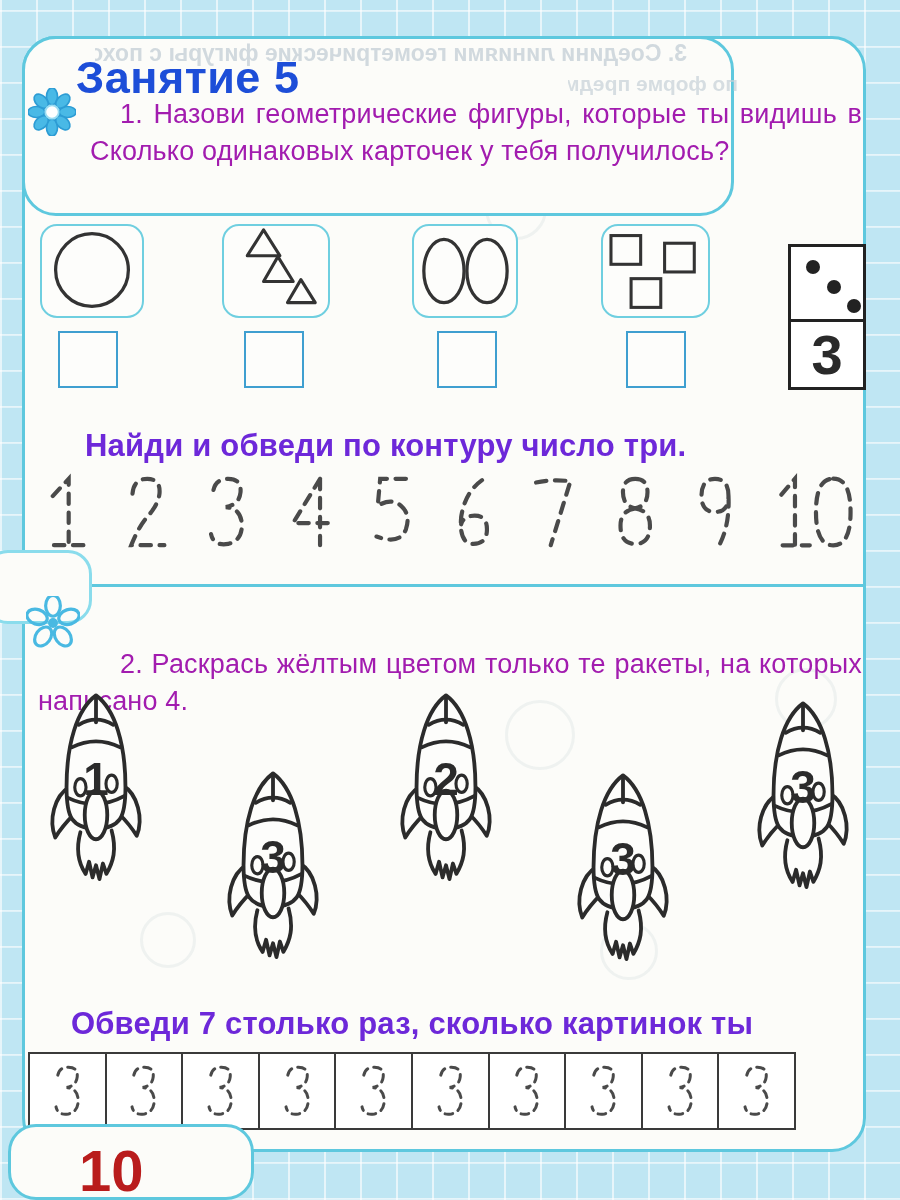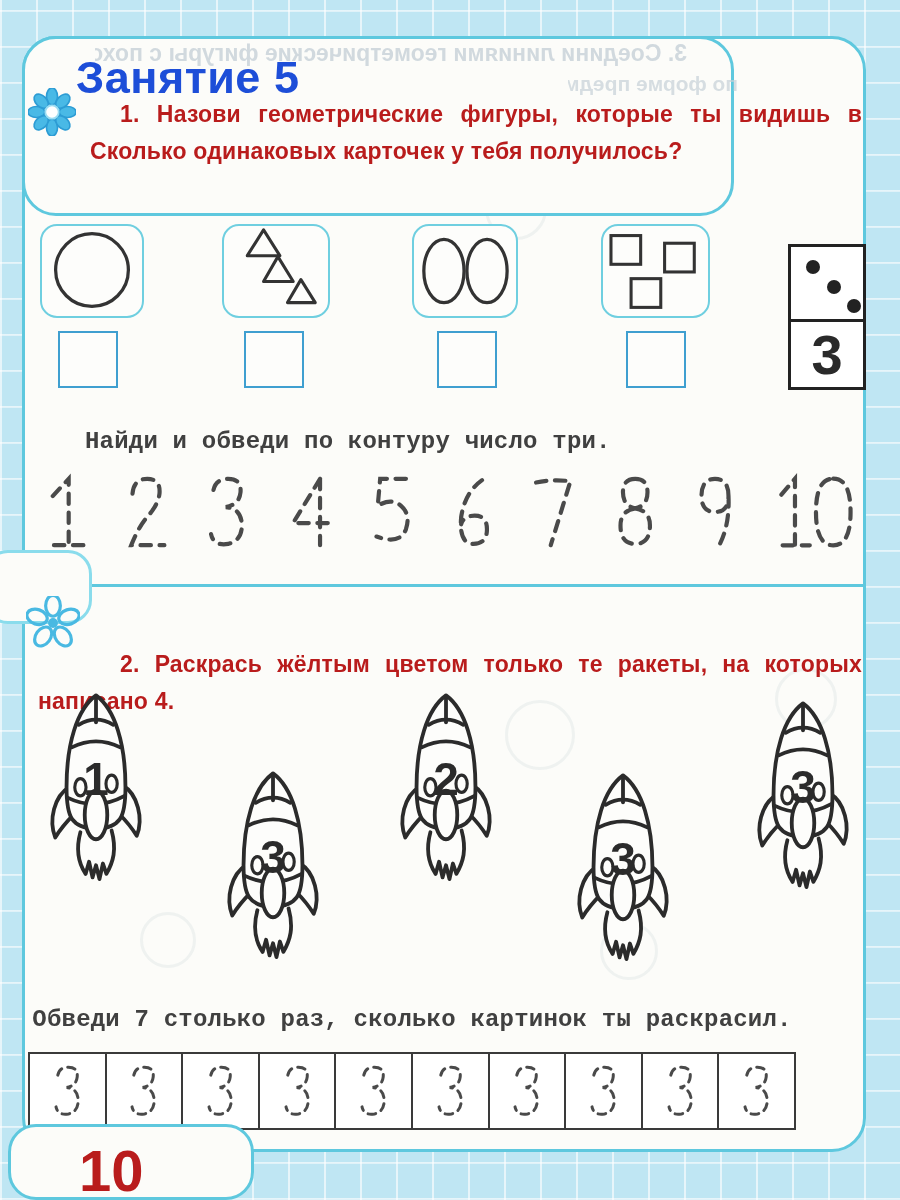--- a/index.html
+++ b/index.html
@@ -37,21 +37,21 @@
   }
   .bleed2{
     position:absolute;left:568px;top:72px;width:170px;
     transform:scaleX(-1);color:#c6d1d8;opacity:.7;
     font-size:21px;font-weight:700;filter:blur(.7px);white-space:nowrap;overflow:hidden;
   }
   .artifact{position:absolute;border:3px solid #e4e9ea;border-radius:50%;opacity:.55;}
 
   .task-text{
     position:absolute;left:38px;width:824px;
-    font-size:23px;line-height:37px;font-weight:700;color:#b91c1c;letter-spacing:.2px;
+    font-size:27px;line-height:37px;font-weight:400;color:#a21caf;letter-spacing:.2px;
   }
   .jline{text-align:justify;text-align-last:justify;}
   .flower{position:absolute;}
 
   .frame{
     position:absolute;top:224px;height:94px;background:#fdfdfb;
     border:2.5px solid #6fcfe0;border-radius:17px;box-sizing:border-box;
   }
   .shape-svg{position:absolute;inset:0;width:100%;height:100%;}
   .answer-square{
@@ -63,21 +63,21 @@
     background:#fff;border:3px solid #222;box-sizing:border-box;
   }
   .domino-divider{position:absolute;left:0;right:0;top:72px;height:3px;background:#222;}
   .domino-dot{position:absolute;width:14px;height:14px;border-radius:50%;background:#222;}
   .domino-number{
     position:absolute;left:0;right:0;top:74px;bottom:0;
     display:flex;align-items:center;justify-content:center;
     font-size:56px;font-weight:700;color:#2a2a2a;
   }
   .subtask{
-    position:absolute;font-size:24px;font-weight:700;color:#404040;letter-spacing:.2px;font-family:Liberation Mono, monospace;
+    position:absolute;font-size:31px;font-weight:700;color:#6d28d9;letter-spacing:.2px;
   }
   #trace-row{
     position:absolute;left:38px;top:470px;width:820px;height:86px;
     display:flex;justify-content:space-between;align-items:flex-start;
   }
   .divider-line{position:absolute;left:22px;top:584px;width:844px;height:3px;background:#5ec8de;}
   .divider-tab{
     position:absolute;left:-16px;top:550px;width:108px;height:74px;
     background:#fcfcf9;border:3px solid #8adcec;border-radius:24px;box-sizing:border-box;
   }

